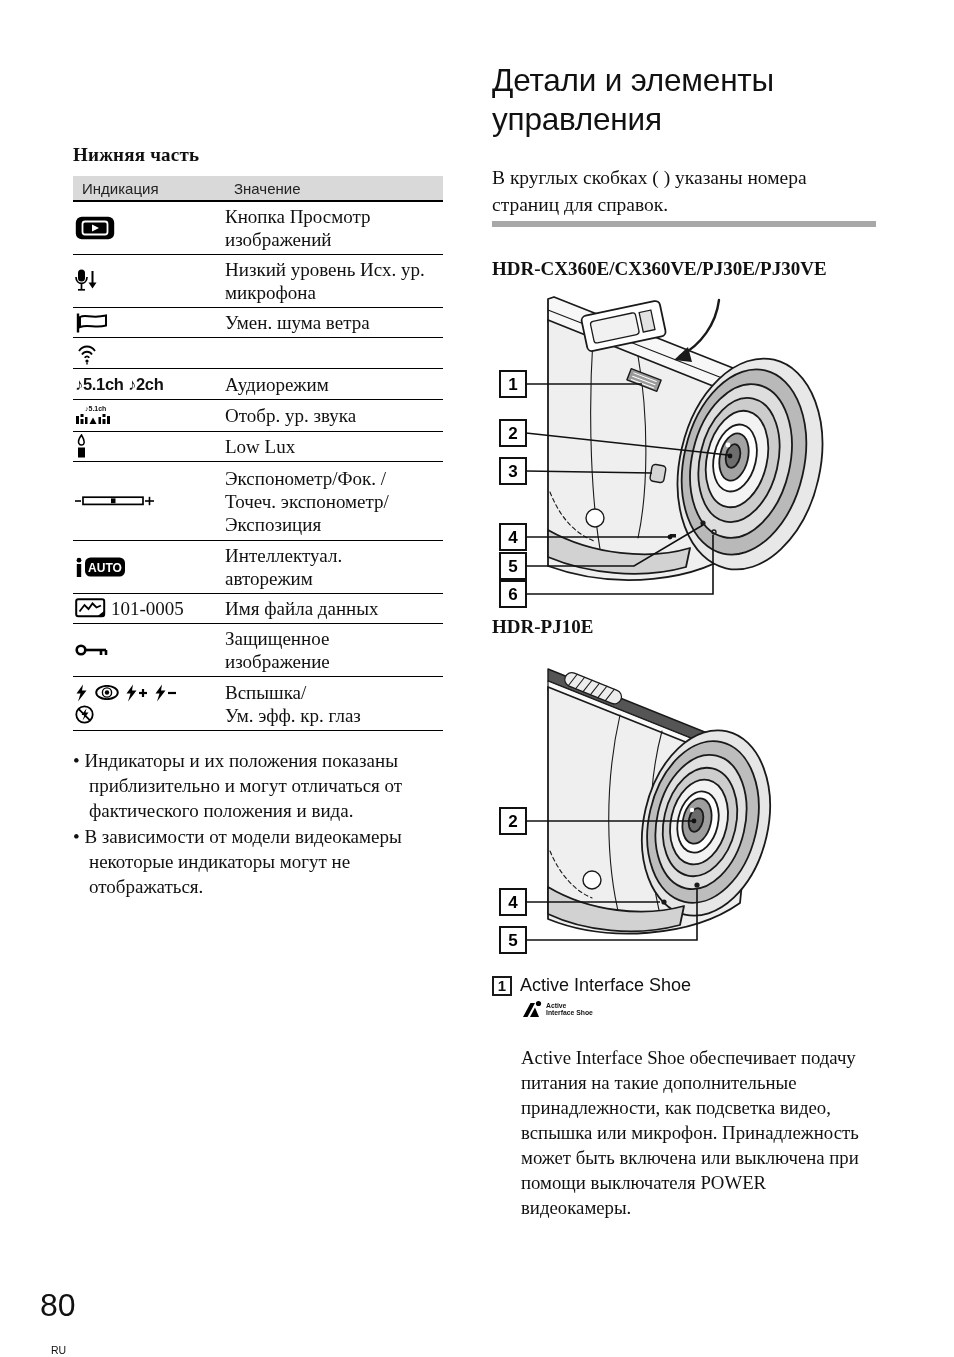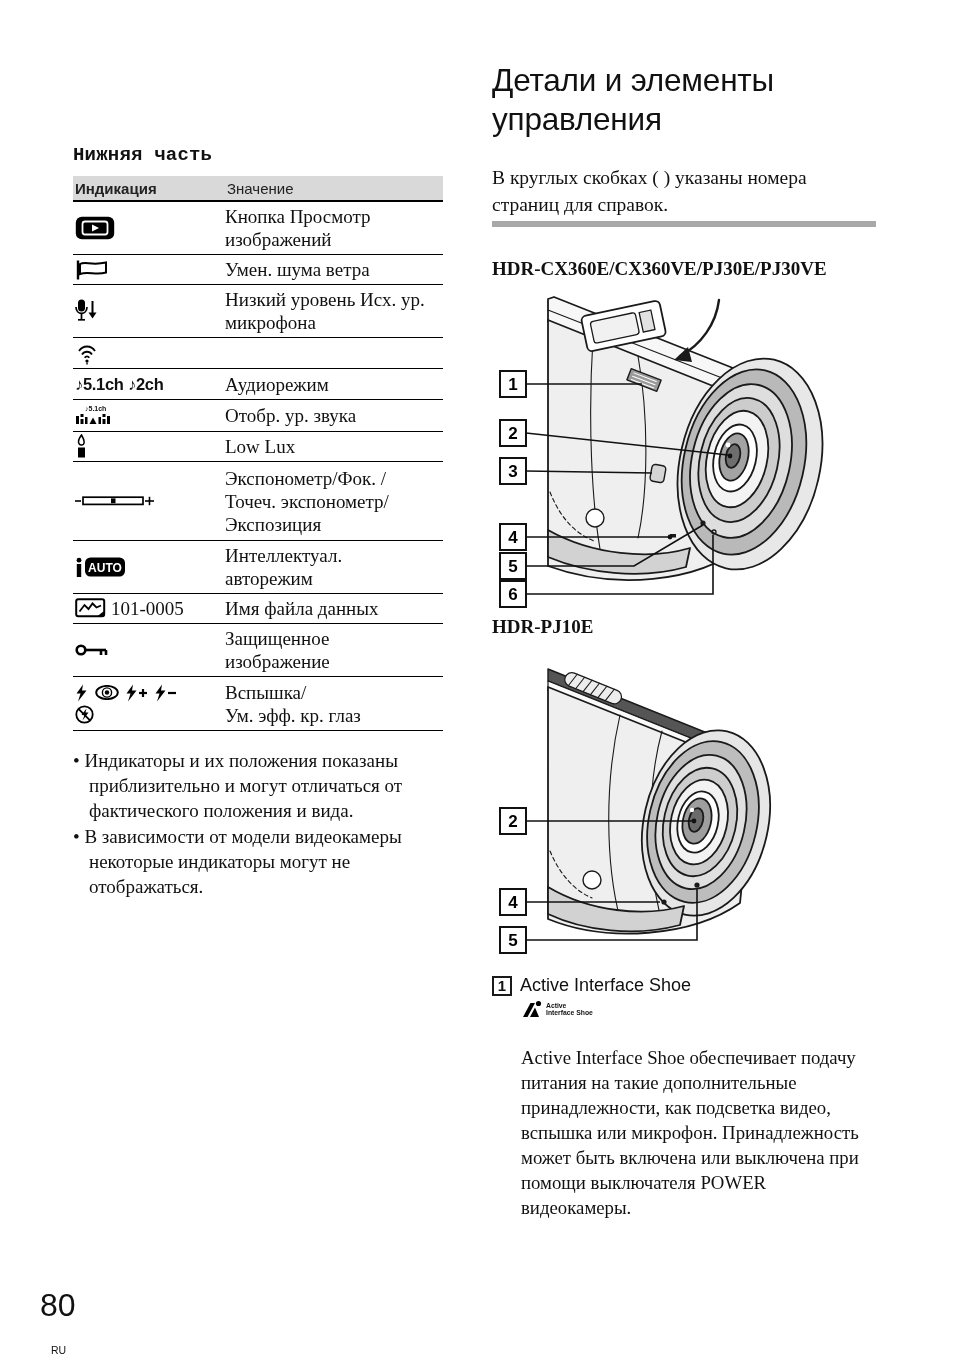--- a/index.html
+++ b/index.html
@@ -1,25 +1,25 @@
 <!DOCTYPE html>
 <html><head>
 <meta charset="utf-8">
 <style>
   html,body{margin:0;padding:0;background:#ffffff;}
   .page{position:relative;width:954px;height:1357px;background:#fff;color:#111;overflow:hidden;
         font-family:"Liberation Serif",serif;}
 
   
-  .left-heading{position:absolute;left:73px;top:144px;font-family:Liberation Mono, monospace;
+  .left-heading{position:absolute;left:73px;top:144px;font-family:Liberation Serif, serif;
     font-size:19px;font-weight:bold;letter-spacing:.2px;}
   .ind-table{position:absolute;left:73px;top:176px;width:370px;}
   .t-head{display:flex;align-items:center;background:#d9d9d9;height:24px;
     font-family:"Liberation Sans",sans-serif;font-size:15px;color:#222;border-bottom:2.2px solid #000;}
-  .t-head .c1{width:152px;padding-left:2px;font-weight:bold;}
+  .t-head .c1{width:152px;padding-left:9px;}
   .t-head .c2{flex:1;}
   .t-row{display:flex;align-items:center;border-bottom:1.6px solid #000;}
   .t-icon{width:152px;display:flex;align-items:center;gap:5px;padding-left:2px;box-sizing:border-box;flex-wrap:wrap;}
   .t-label{flex:1;font-size:19px;line-height:23px;white-space:pre-line;padding:3px 0;}
   .icon-text{font-family:"Liberation Sans",sans-serif;font-weight:bold;font-size:16.5px;letter-spacing:-0.3px;}
   .stack{display:flex;flex-direction:column;align-items:flex-start;line-height:1;}
   .icon-caption{font-family:"Liberation Sans",sans-serif;font-weight:bold;font-size:7px;margin-left:10px;margin-bottom:1px;}
   .file-num{font-size:19px;text-align:center;}
   .flash-line{display:flex;align-items:center;gap:7px;}
   .notes{position:absolute;left:73px;top:748px;width:374px;font-size:19px;line-height:25px;}
@@ -69,43 +69,43 @@
         <svg width="40" height="24" viewBox="0 0 40 24">
             <rect x="0.8" y="0.8" width="38.4" height="22.4" rx="6" fill="#000"></rect>
             <rect x="7.5" y="5.5" width="25" height="13" rx="2.5" fill="none" stroke="#fff" stroke-width="1.8"></rect>
             <polygon points="17,8.4 24,12 17,15.6" fill="#fff"></polygon>
           </svg>
       </div>
       <div class="t-label">Кнопка Просмотр
 изображений</div>
     </div>
 
-    <div class="t-row" style="min-height:29px">
-      <div class="t-icon">
-        <svg width="34" height="22" viewBox="0 0 34 22">
-            <line x1="3" y1="1.5" x2="3" y2="20.5" stroke="#000" stroke-width="2.4"></line>
-            <path d="M5,5 C11,1.5 15,7 31,3.5 L31,13.5 C20,17 14,11.5 5,15 Z" fill="none" stroke="#000" stroke-width="2"></path>
-          </svg>
-      </div>
-      <div class="t-label">Умен. шума ветра</div>
-    </div>
-
     <div class="t-row" style="min-height:51px">
       <div class="t-icon">
         <svg width="24" height="27" viewBox="0 0 24 27">
             <rect x="3" y="1.5" width="7" height="12" rx="3.5" fill="#000"></rect>
             <path d="M1,9 C1,17.5 12,17.5 12,9" fill="none" stroke="#000" stroke-width="1.7"></path>
             <line x1="6.5" y1="16" x2="6.5" y2="21" stroke="#000" stroke-width="1.7"></line>
             <line x1="3" y1="21.8" x2="10" y2="21.8" stroke="#000" stroke-width="1.7"></line>
             <line x1="17.5" y1="3" x2="17.5" y2="17" stroke="#000" stroke-width="2"></line>
             <polygon points="13.5,14.5 21.5,14.5 17.5,20.5" fill="#000"></polygon>
           </svg>
       </div>
       <div class="t-label">Низкий уровень Исх. ур.
 микрофона</div>
+    </div>
+
+    <div class="t-row" style="min-height:29px">
+      <div class="t-icon">
+        <svg width="34" height="22" viewBox="0 0 34 22">
+            <line x1="3" y1="1.5" x2="3" y2="20.5" stroke="#000" stroke-width="2.4"></line>
+            <path d="M5,5 C11,1.5 15,7 31,3.5 L31,13.5 C20,17 14,11.5 5,15 Z" fill="none" stroke="#000" stroke-width="2"></path>
+          </svg>
+      </div>
+      <div class="t-label">Умен. шума ветра</div>
     </div>
 
     <div class="t-row" style="min-height:30px">
       <div class="t-icon">
         <svg width="24" height="23" viewBox="0 0 24 23">
             <path d="M4,9 C8,3 16,3 20,9" fill="none" stroke="#000" stroke-width="1.8"></path>
             <path d="M7,12.5 C9.5,8.8 14.5,8.8 17,12.5" fill="none" stroke="#000" stroke-width="1.8"></path>
             <path d="M9.7,15.8 C11,14 13,14 14.3,15.8" fill="none" stroke="#000" stroke-width="1.8"></path>
             <circle cx="12" cy="19" r="1.6" fill="#000"></circle>
             <line x1="12" y1="20.5" x2="12" y2="22.5" stroke="#000" stroke-width="1.4"></line>

